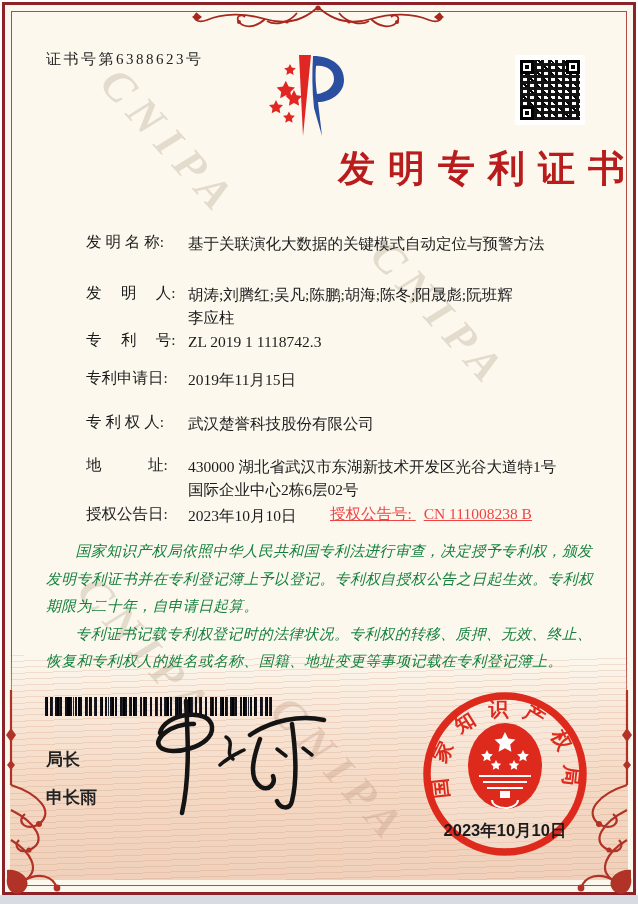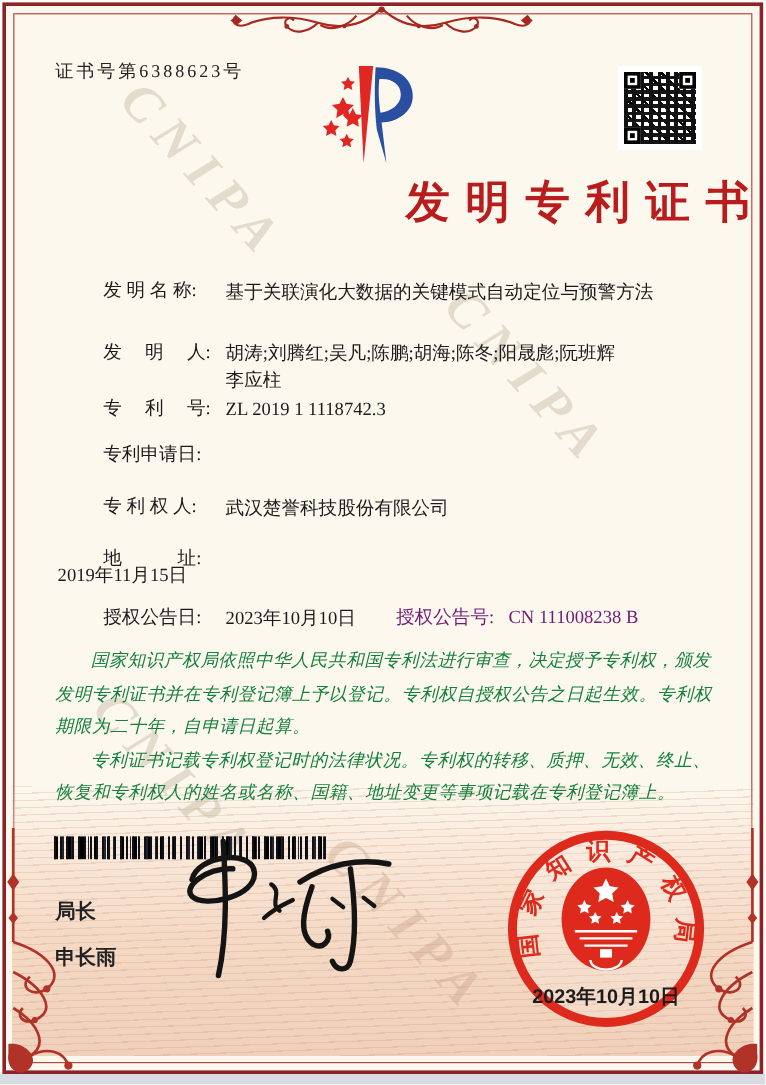--- a/index.html
+++ b/index.html
@@ -40,21 +40,21 @@
         repeating-linear-gradient(45deg, #000 0 2px, transparent 2px 9px);
       background-color:#fff; }
   .finder { position:absolute; width:14px; height:14px; border:3px solid #000; background:#fff; }
   .finder::after { content:""; position:absolute; left:2px; top:2px; width:4px; height:4px; background:#000; }
   .finder.tl { left:0; top:0; } .finder.tr { right:0; top:0; } .finder.bl { left:0; bottom:0; }
 
   
   .row { position:absolute; left:46px; font-size:15.5px; color:#1b1b1b; display:flex; }
   .row .lbl { display:inline-block; width:100px; flex:0 0 100px; white-space:pre;margin-left:40px; }
   .row .val { margin-left:2px; line-height:23px; }
-  .row2 { position:absolute; font-size:15.5px; color:#701a75; }
+  .row2 { position:absolute; font-size:15.5px; color:#ef4444;text-decoration:underline; }
 
   .body-text { position:absolute; left:46px; top:538px; width:550px; font-size:14.8px;
       line-height:27.5px; font-style:italic; color:#15803d; letter-spacing:.4px; }
   .body-text p { text-indent:2em; margin:0; }
 
   .barcode { position:absolute; left:45px; top:697px; width:227px; height:19px;
       background:
         repeating-linear-gradient(90deg, #101018 0 2px, transparent 2px 5px),
         repeating-linear-gradient(90deg, #23252e 0 1px, transparent 1px 7px),
         repeating-linear-gradient(90deg, #000 0 3px, transparent 3px 11px); }
@@ -140,30 +140,34 @@
     <span class="lbl">发　 明 　人:</span>
     <span class="val">
       <span style="display:block">胡涛;刘腾红;吴凡;陈鹏;胡海;陈冬;阳晟彪;阮班辉</span>
       <span style="display:block">李应柱</span>
     </span>
   </div>
   <div class="row" style="top:330px;justify-content:flex-end;">
     <span class="lbl">专　 利 　号:</span>
     <span class="val">ZL 2019 1 1118742.3</span>
   </div>
-  <div class="row" style="top:368px;flex-direction:column;">
+  <div class="row" style="top:368px;">
     <span class="lbl">专利申请日:</span>
     <span class="val">2019年11月15日</span>
   </div>
   <div class="row" style="top:412px;">
     <span class="lbl">专 利 权 人:</span>
     <span class="val">武汉楚誉科技股份有限公司</span>
   </div>
   <div class="row" style="top:455px;">
     <span class="lbl">地　　　址:</span>
+    <span class="val">
+      <span style="display:block">430000 湖北省武汉市东湖新技术开发区光谷大道特1号</span>
+      <span style="display:block">国际企业中心2栋6层02号</span>
+    </span>
   </div>
   <div class="row" style="top:504px;">
     <span class="lbl">授权公告日:</span>
     <span class="val">2023年10月10日</span>
   </div>
   <div class="row2" style="left:330px; top:504px;">
     <span>授权公告号:</span>
     <span style="margin-left:8px;">CN 111008238 B</span>
   </div>
 

